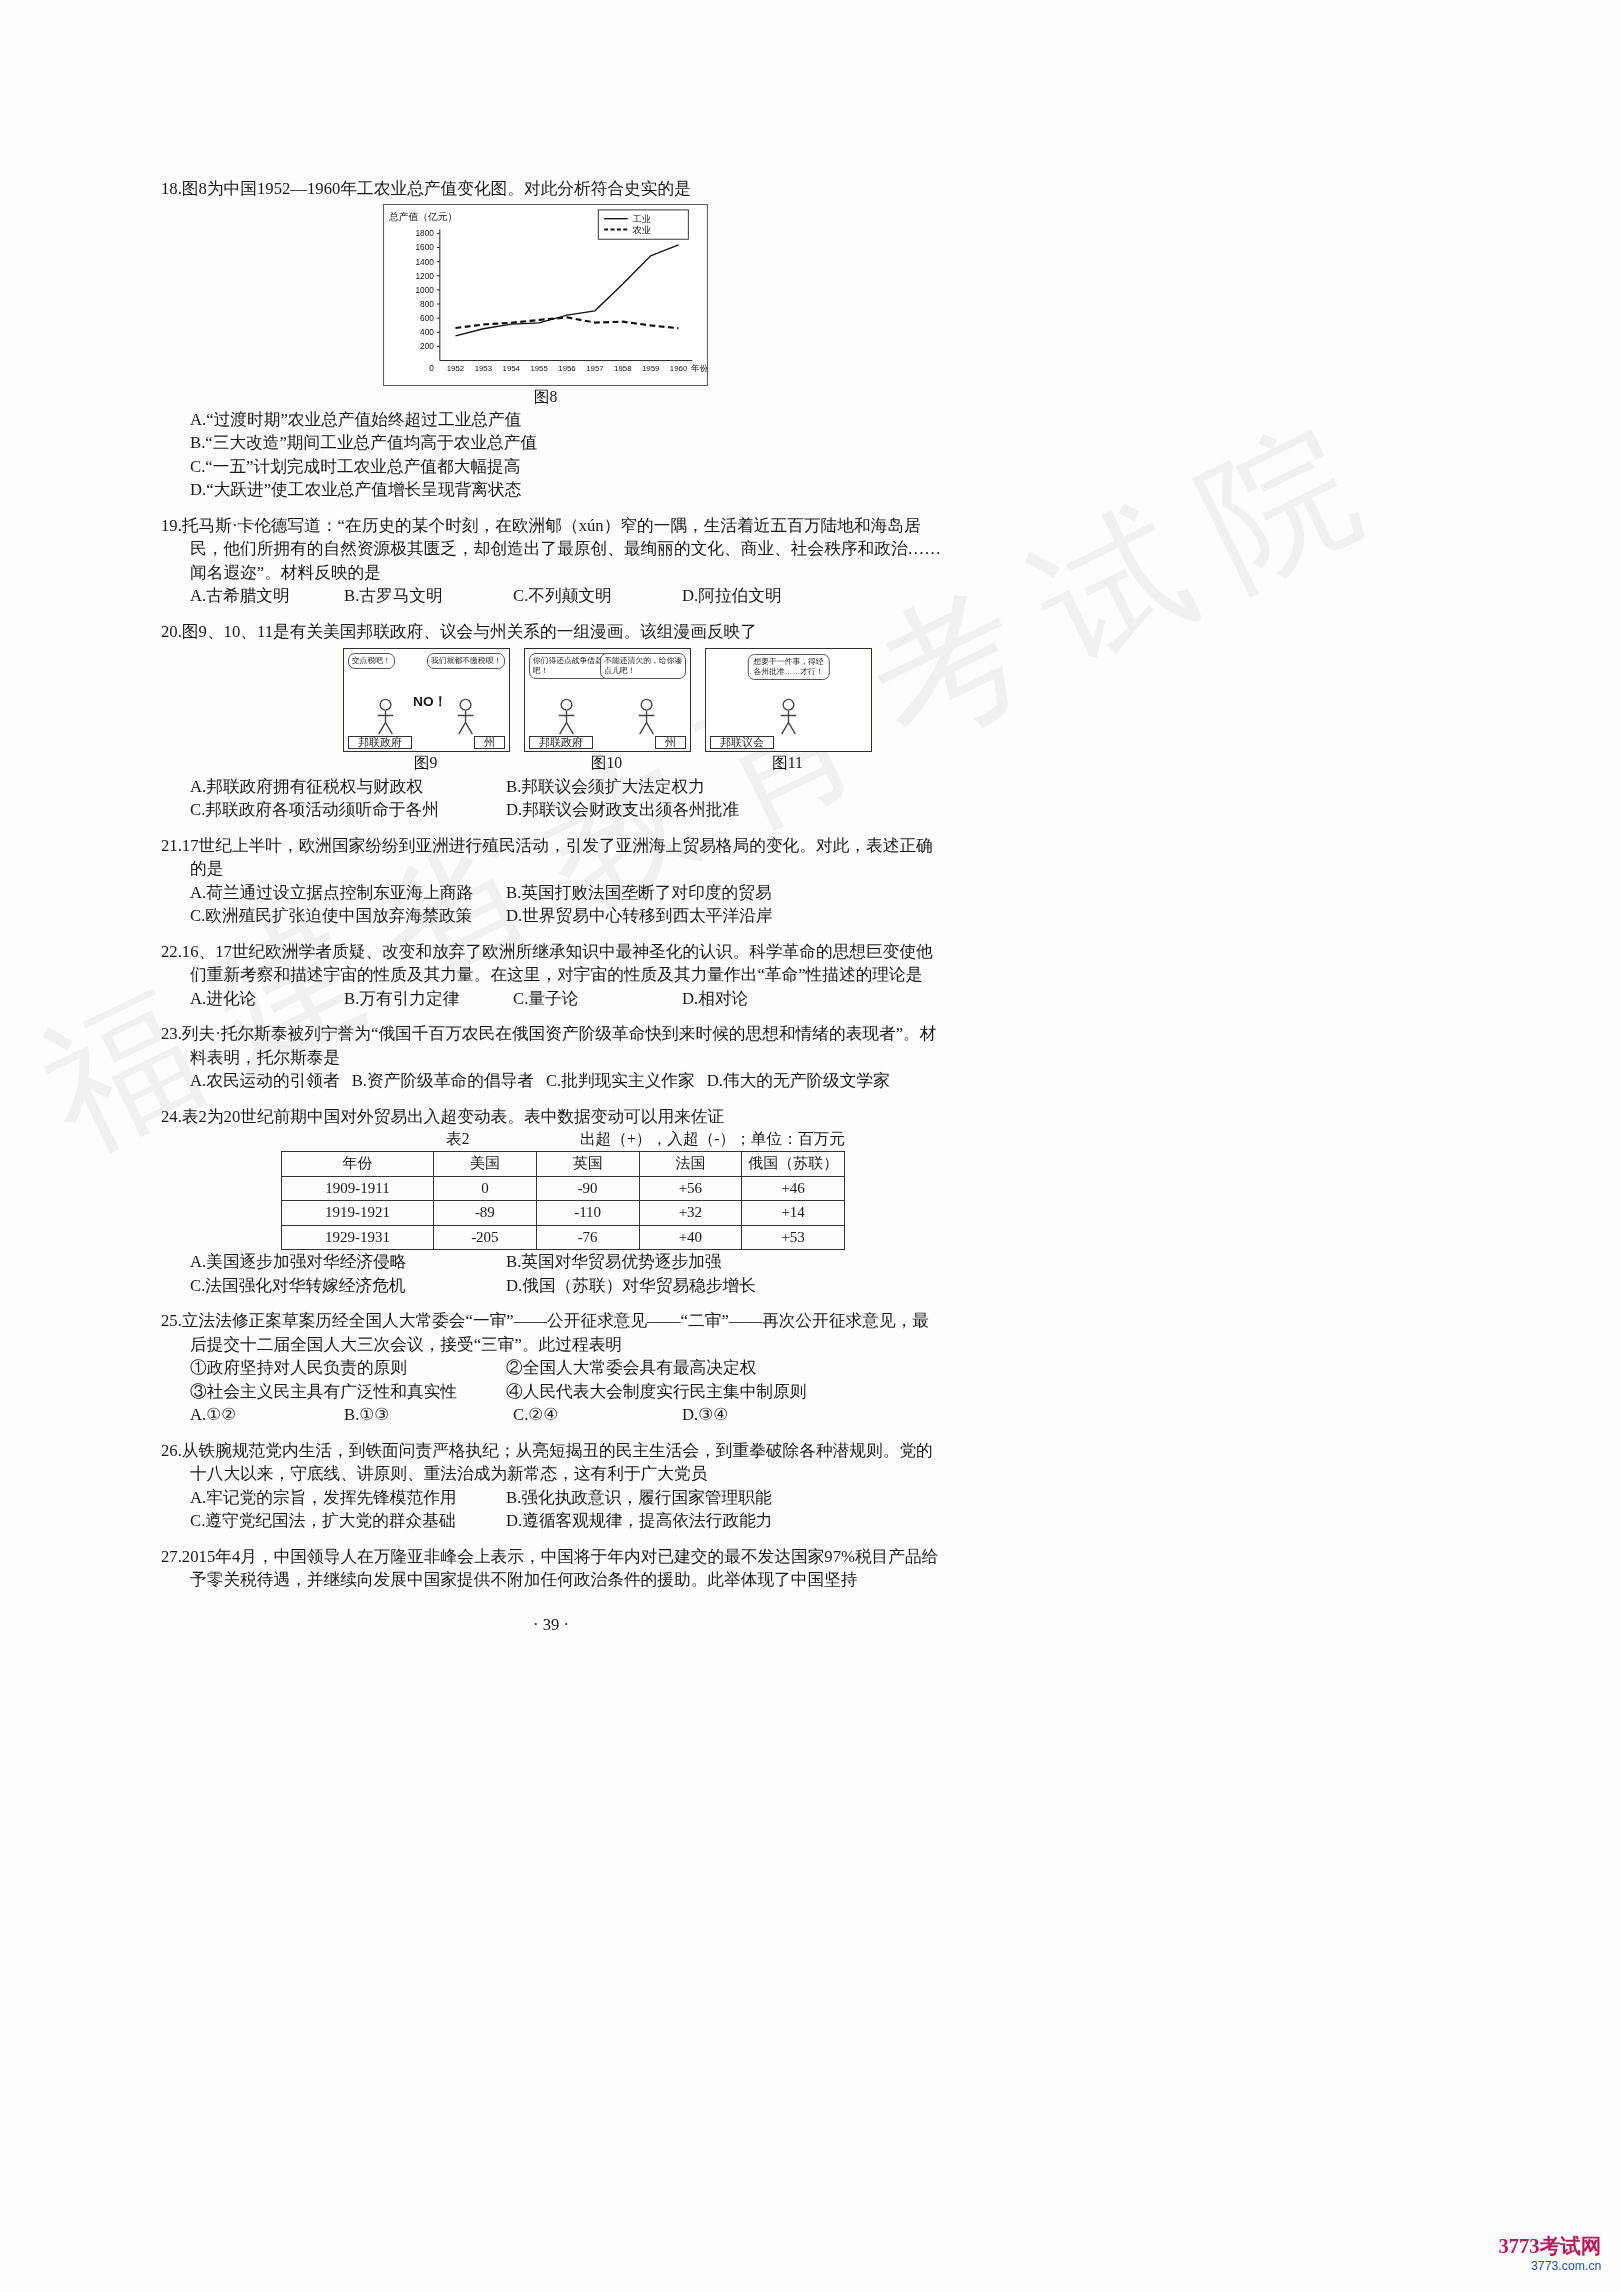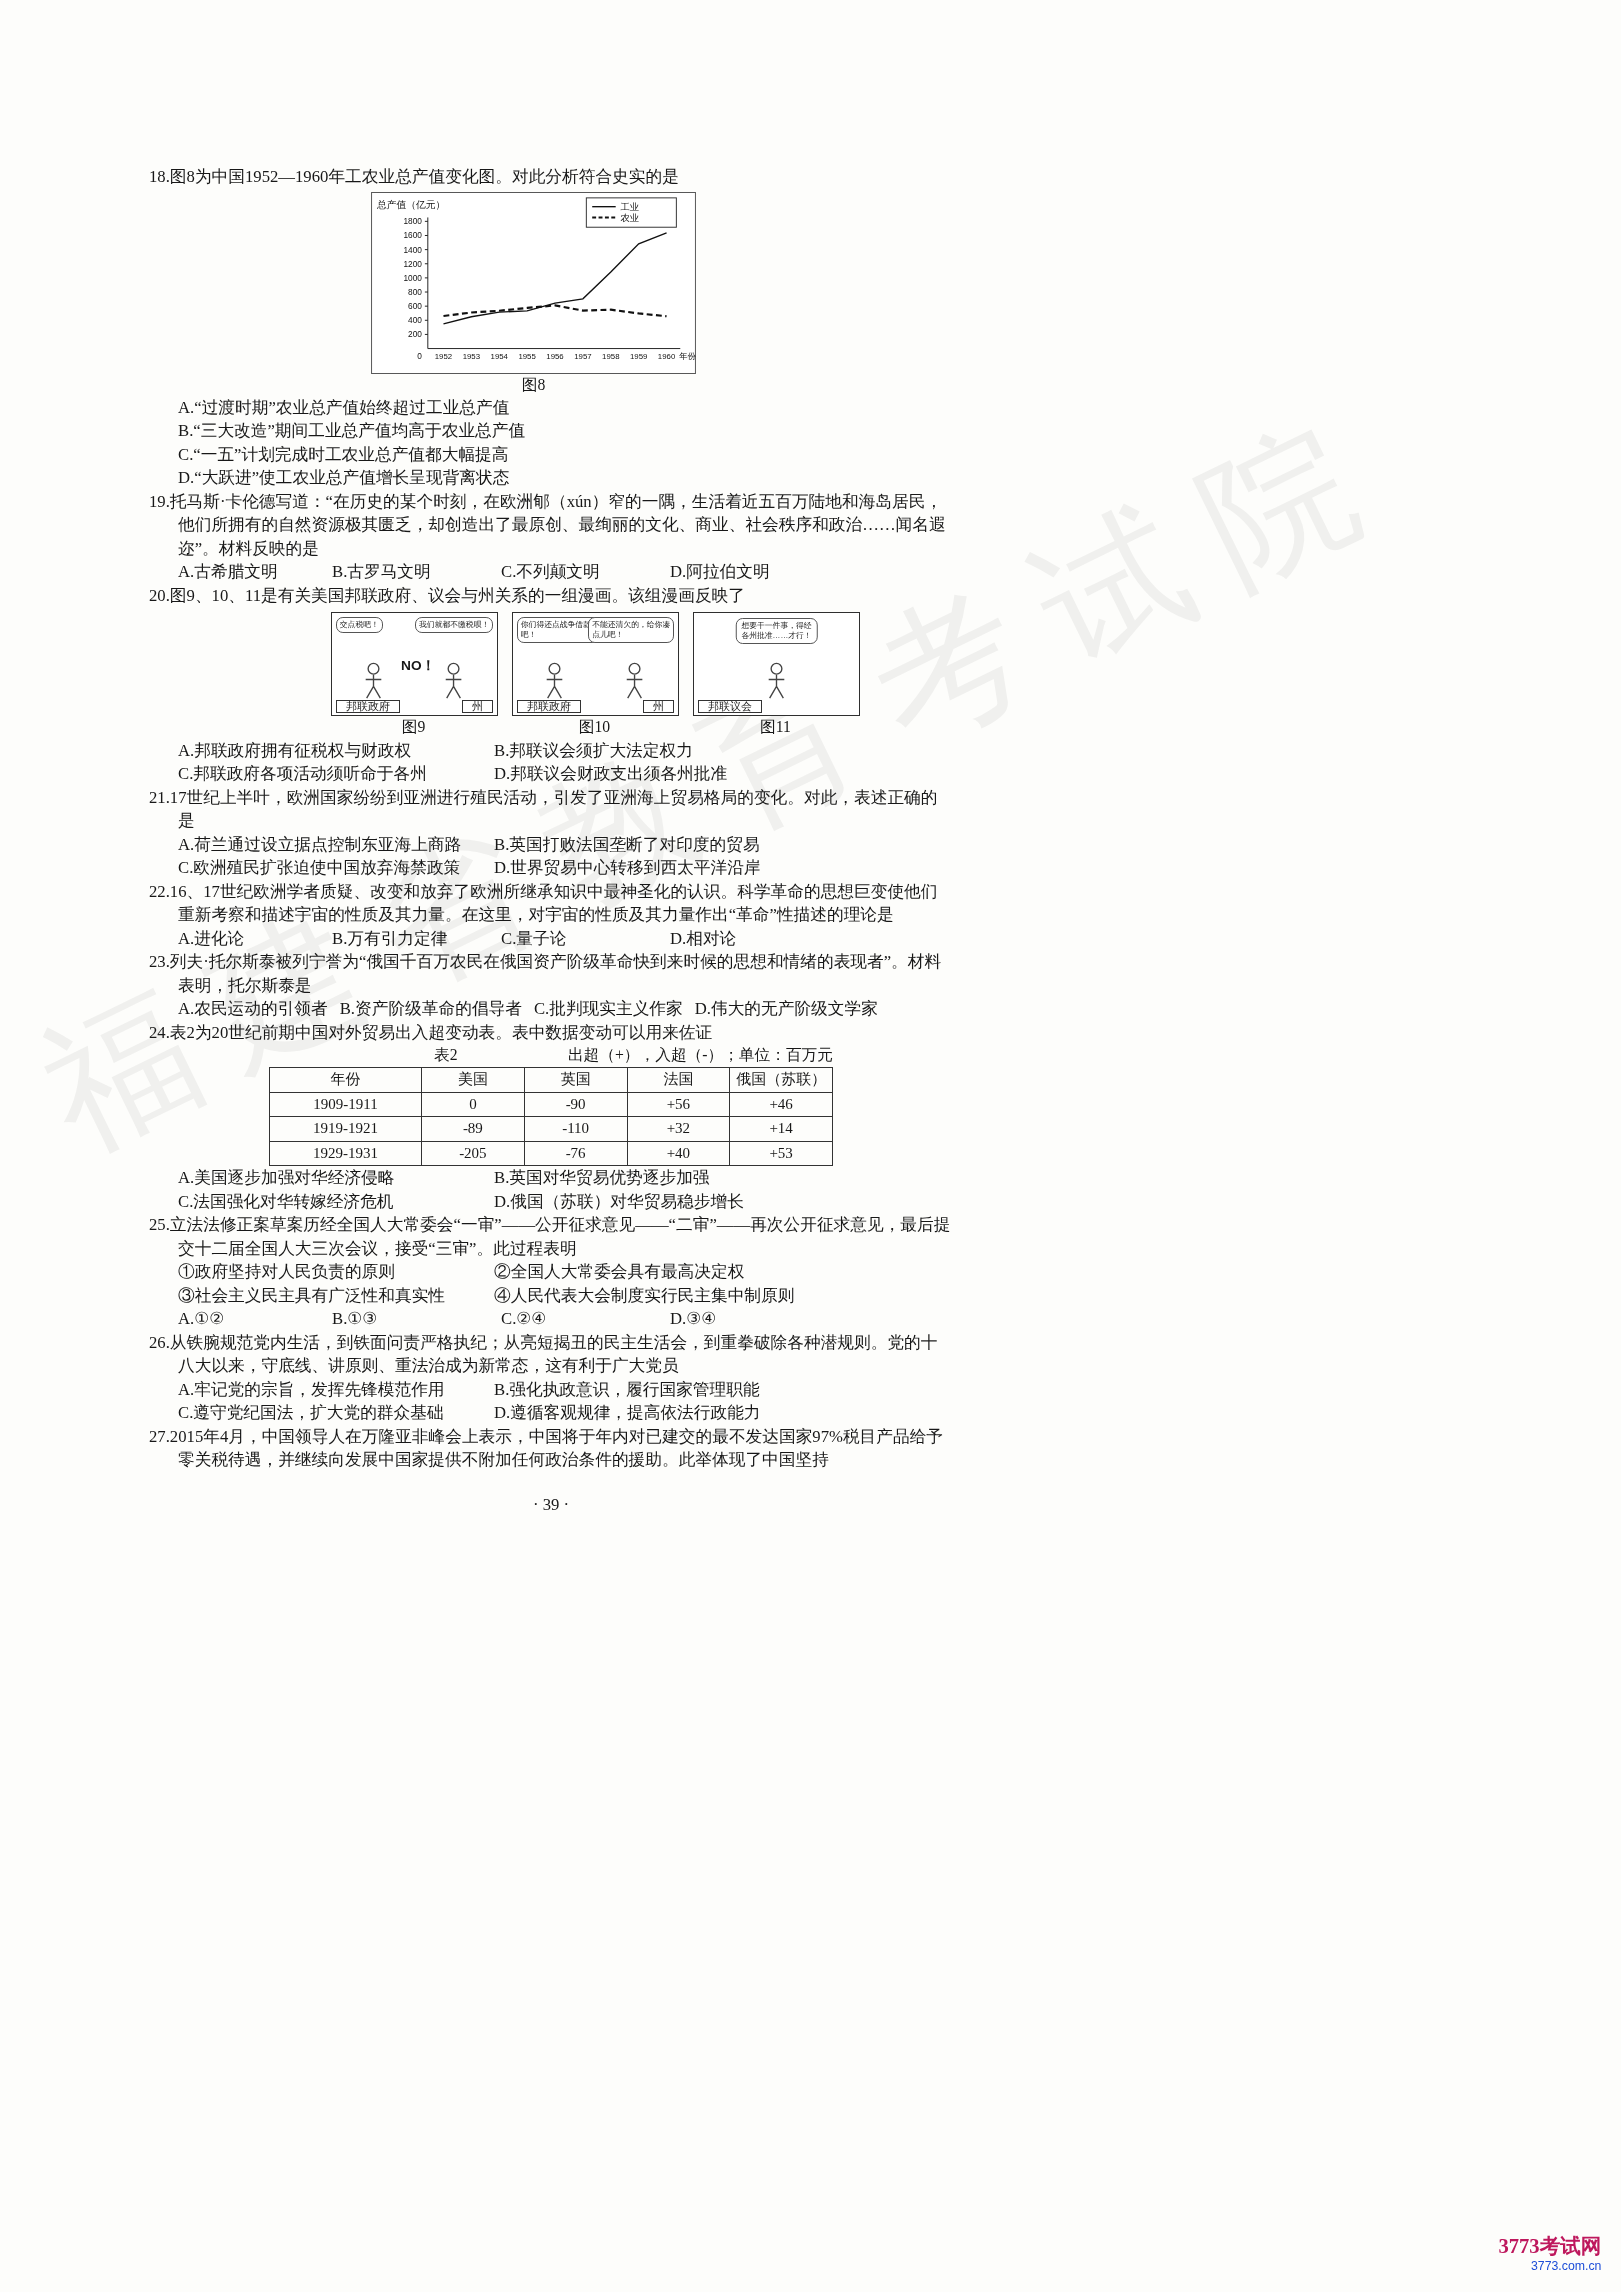--- a/index.html
+++ b/index.html
@@ -1,20 +1,20 @@
 <!DOCTYPE html>
 <html><head>
 <meta charset="utf-8">
 <style>
   html,body{margin:0;padding:0}
   body{width:1621px;height:2293px;background:#e9e9e9;position:relative}
   .page{position:absolute;left:0;top:0;width:1621px;height:2293px;background:#fdfdfb;overflow:hidden;
         font-family:"Liberation Serif","DejaVu Serif",serif;color:#181818}
   .content{position:absolute;left:149px;top:165px;width:804px;font-size:16.7px;line-height:23.5px}
-  section.question{margin:0}
+  section.question{margin:12px}
   .stem{padding-left:29px;text-indent:-29px;margin:0}
   .options{padding-left:29px}
   .options p{margin:0}
   .options.inline{display:flex}
   .ow1{width:154px;display:inline-block}
   .ow2{width:169px;display:inline-block}
   .options.grid2{display:grid;grid-template-columns:316px 1fr}
   .options.flexgap{display:flex;gap:12px}
   
   .chart-figure{margin:3.9px 0 0 222px;width:325px}

